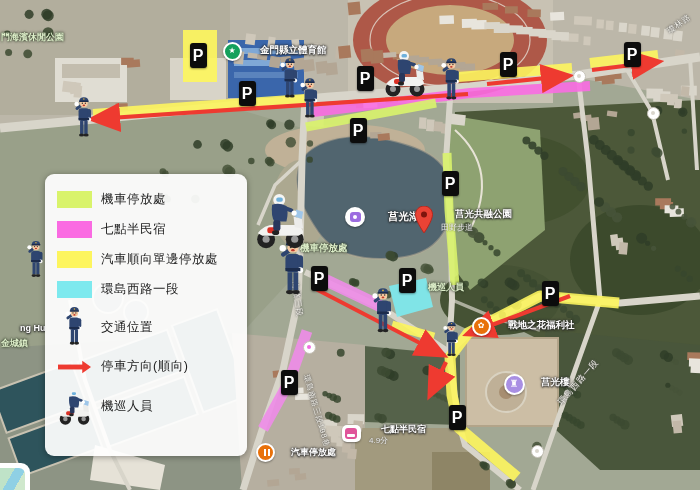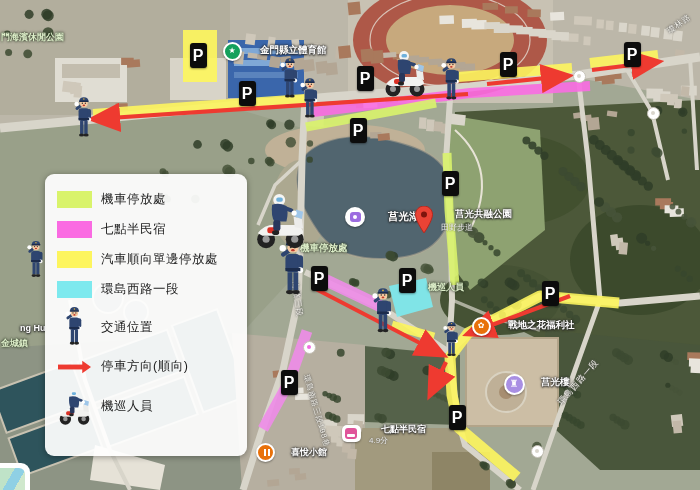--- a/index.html
+++ b/index.html
@@ -454,21 +454,21 @@
       <div class="map-label lbl-poi" style="left: 241px; top: 44px; font-size: 9.5px;">金門縣立體育館</div>
       <div class="map-label lbl-poi" style="left: 369px; top: 210px; font-size: 10.5px;">莒光湖</div>
       <div class="map-label lbl-poi" style="left: 436px; top: 208px; font-size: 9.5px;">莒光共融公園</div>
       <div class="map-label lbl-sub" style="left: 441px; top: 222px; font-size: 8px;">田野步道</div>
       <div class="map-label lbl-area" style="left: 300px; top: 242px; font-size: 9.5px;">機車停放處</div>
       <div class="map-label lbl-area" style="left: 428px; top: 281px; font-size: 9px;">機巡人員</div>
       <div class="map-label lbl-poi" style="left: 489px; top: 319px; font-size: 9.5px;">戰地之花福利社</div>
       <div class="map-label lbl-poi" style="left: 522px; top: 376px; font-size: 9.5px;">莒光樓</div>
       <div class="map-label lbl-poi" style="left: 362px; top: 423px; font-size: 9px;">七點半民宿</div>
       <div class="map-label lbl-sub" style="left: 369px; top: 435px; font-size: 8px;">4.9分</div>
-      <div class="map-label lbl-poi" style="left: 272px; top: 446px; font-size: 9px;">喜悅小館</div>
+      <div class="map-label lbl-poi" style="left: 272px; top: 446px; font-size: 9px;">汽車停放處</div>
       <div class="map-label lbl-poi" style="left: 1px; top: 323px; font-size: 9px;">ng Hu</div>
       <div class="map-label lbl-area" style="left: 1px; top: 337px; font-size: 9px;">金城鎮</div>
       <div class="map-label lbl-road" style="left: 295px; top: 276px; font-size: 8px; transform: rotate(82deg);">海路三段</div>
       <div class="map-label lbl-road" style="left: 306px; top: 370px; font-size: 7.5px; transform: rotate(74deg);">環島南路三段198巷</div>
       <div class="map-label lbl-road" style="left: 560px; top: 398px; font-size: 8.5px; transform: rotate(-49deg);">環島西路一段</div>
       <div class="map-label lbl-road" style="left: 668px; top: 26px; font-size: 8px; transform: rotate(-35deg);">瓊林路</div>
       <div class="map-icon" style="left: 222.5px; top: 41.5px;"><span class="cir" style="background:#14a05c">★</span></div>
       <div class="map-icon" style="left: 345px; top: 207px;"><span class="photo-badge">
           <span class="photo-inner">
             <b></b>

